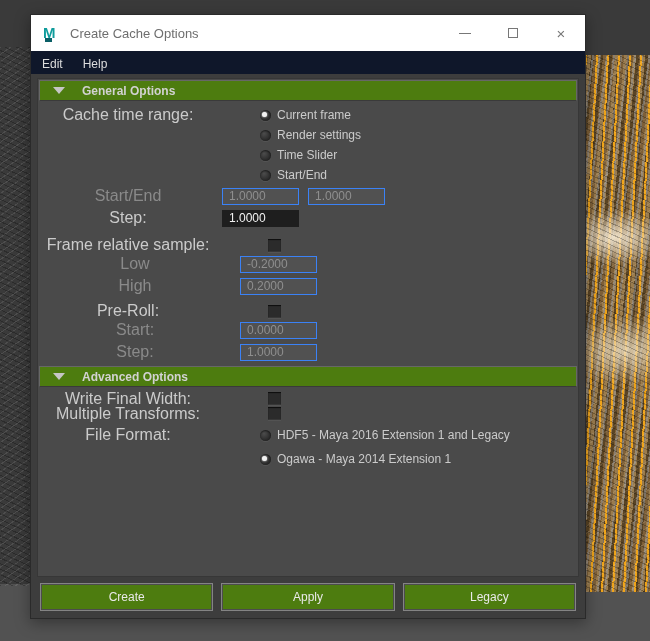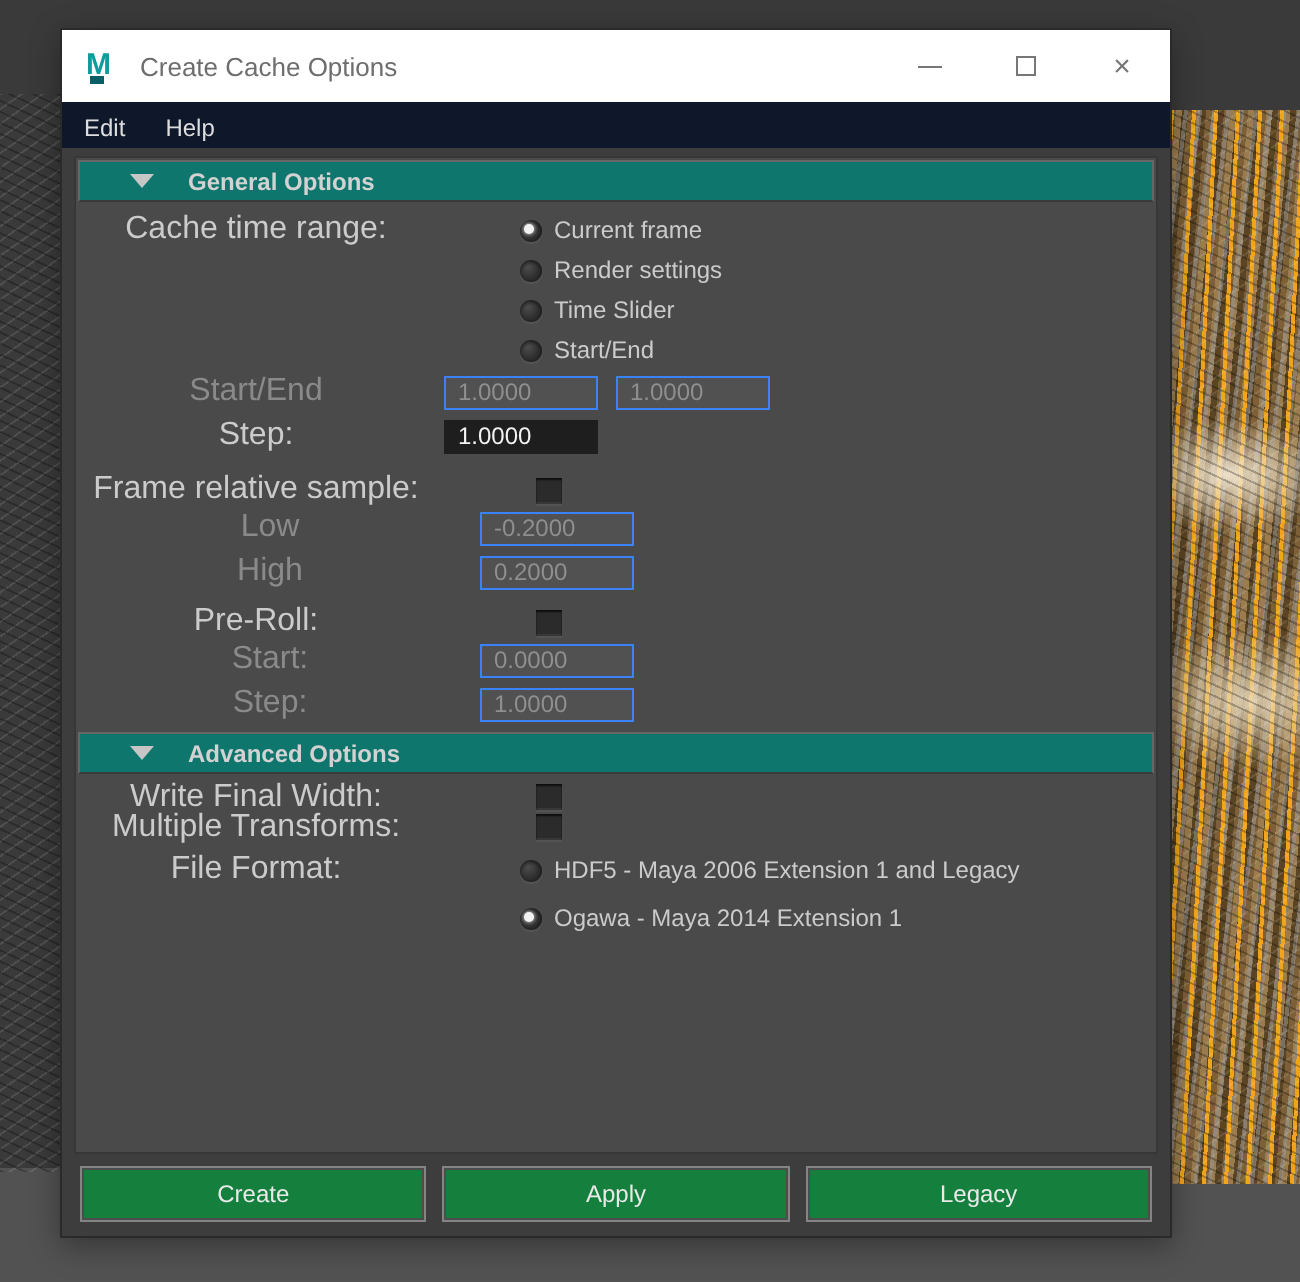--- a/index.html
+++ b/index.html
@@ -71,23 +71,23 @@
   .menu-item { color:#dddddd; font-size:12px; padding:3px 10px; }
   .menu-item:first-child { margin-left:1px; }
 
   .content {
     position:absolute; left:6px; right:6px; top:63px; bottom:41px;
     background:#4a4a4a; border:1px solid #373737; overflow:hidden;
   }
 
   
   .section-header {
-    height:21px; margin:1px 1px 0 1px; background:#0f766e;
+    height:21px; margin:1px 1px 0 1px; background:#4d7c0f;
     border:1px solid #676767; border-bottom-color:#3a3a3a;
-    display:flex; align-items:center;padding-left:12px;
+    display:flex; align-items:center;
   }
   .section-header.advanced { margin-top:3px; }
   .tri-down {
     width:0; height:0; margin-left:13px;
     border-left:6px solid transparent; border-right:6px solid transparent;
     border-top:7px solid #c6c6c6;
   }
   .section-title { margin-left:17px; color:#d2d2d2; font-size:12px; font-weight:bold; }
 
   
@@ -131,21 +131,21 @@
   .gap-main { width:4px; flex:0 0 auto; }   
   .gap-pair { width:9px; flex:0 0 auto; }   
   .gap-sub  { width:8px; flex:0 0 auto; }   
 
   
   .footer {
     position:absolute; left:9px; right:9px; bottom:7px; height:28px;
     display:flex; gap:8px;
   }
   .btn {
-    flex:1; background:#15803d; border:1px solid #848484;
+    flex:1; background:#4d7c0f; border:1px solid #848484;
     color:#e9e9e9; font-size:12px; font-family:"Liberation Sans","DejaVu Sans",sans-serif;
     box-shadow:inset 0 0 0 1px #4c4c4c;
   }
 </style>
 </head>
 <body>
 
 <div class="floor"></div>
 <div class="fur-strip fur-left"></div>
 <div class="fur-strip fur-right"></div>
@@ -267,21 +267,21 @@
         <span class="checkbox"></span>
       </div>
       <div class="row tight">
         <span class="lbl">Multiple Transforms:</span>
         <span class="checkbox"></span>
       </div>
       <div class="spacer4"></div>
       <div class="row radio-row">
         <span class="lbl">File Format:</span>
         <span class="radio"></span>
-        <span class="radio-lbl">HDF5 - Maya 2006 Extension 1 and Legacy</span>
+        <span class="radio-lbl">HDF5 - Maya 2016 Extension 1 and Legacy</span>
       </div>
       <div class="spacer4"></div>
       <div class="row radio-row">
         <span class="lbl"></span>
         <span class="radio checked"></span>
         <span class="radio-lbl">Ogawa - Maya 2014 Extension 1</span>
       </div>
     </div>
   </div>
 

